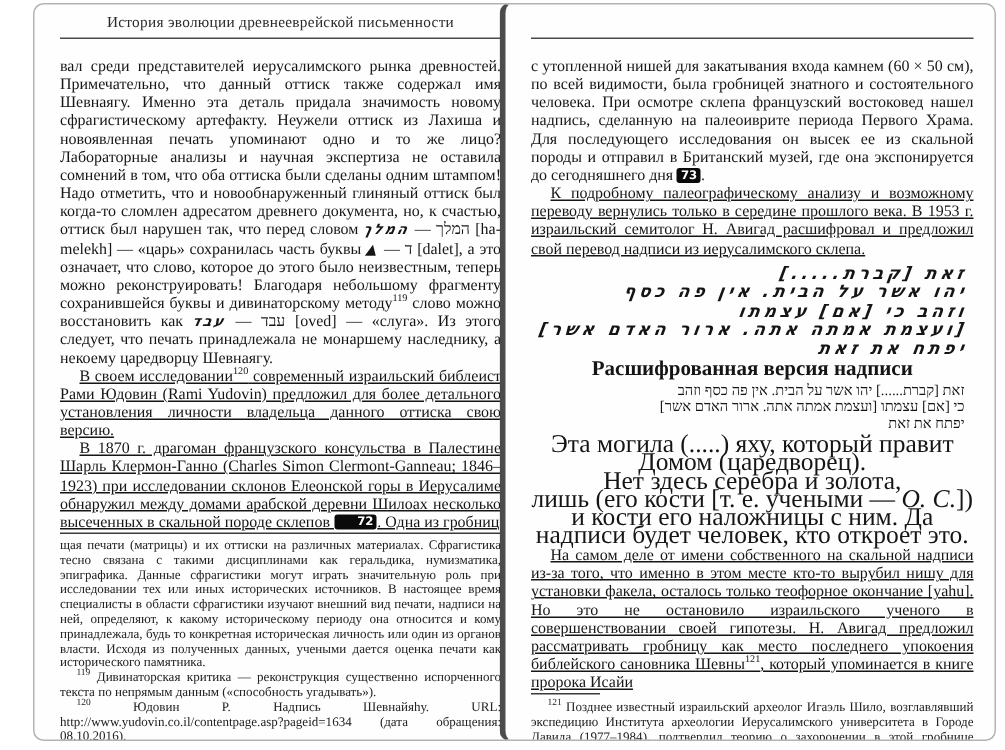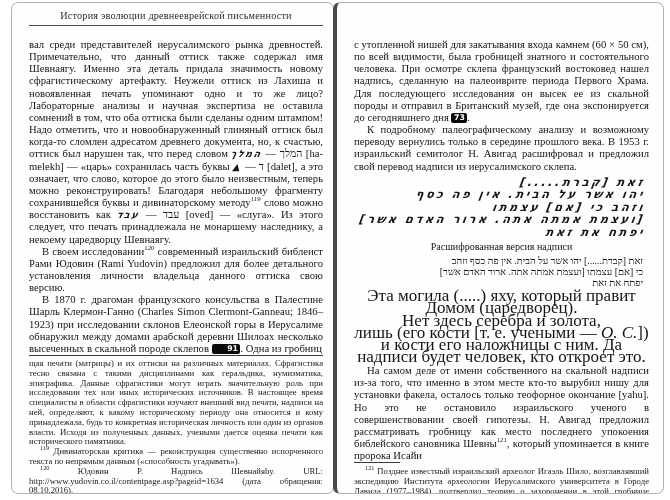--- a/index.html
+++ b/index.html
@@ -6,44 +6,44 @@
   body{
     width:670px;height:500px;position:relative;overflow:hidden;
     background:#ffffff;
     font-family:"Liberation Serif", serif;
   }
   .page{
     position:absolute;top:2px;height:492px;background:#fefefe;
     border:1px solid #b3b3b3;border-radius:7px;box-sizing:border-box;
     color:#1c1c1c;overflow:hidden;
   }
-  .page-left{left:11px;width:323px;}
+  .page-left{left:22px;width:323px;}
   .page-right{left:333px;width:331px;border-left:4px solid #4c4c4c;}
   .page-inner{
     position:absolute;top:0;bottom:0;left:0;right:0;
     display:flex;flex-direction:column;
   }
   .page-left .page-inner{padding:6px 10px 7px 17px;}
-  .page-right .page-inner{padding:6px 14px 7px 17px;align-items:flex-end;}
+  .page-right .page-inner{padding:6px 14px 7px 17px;}
 
   .header{flex:0 0 auto;}
   .header-title{
     text-align:center;font-size:10.2px;line-height:13px;color:#2a2a2a;
     letter-spacing:.2px;
   }
   .header-spacer{height:13px;}
   .header-rule{border-top:1.5px solid #4a4a4a;margin-top:3px;}
 
   .bodytext{
     margin-top:13px;
     font-size:10.65px;line-height:12.15px;text-align:justify;
     color:#151515;
   }
   .bodytext p{margin:0;}
-  p.indent{text-indent:13px;}
+  p.indent{text-indent:13px;text-decoration:underline;}
 
   sup.fn-ref{font-size:6.8px;line-height:0;}
   .badge{
     display:inline-block;background:#0a0a0a;color:#fff;
     font-family:"DejaVu Sans",sans-serif;font-weight:bold;
     font-size:7.8px;line-height:10px;padding:0 2.5px;border-radius:2px;
     vertical-align:1px;
   }
   .paleo-inline{
     display:inline-block;font-family:"DejaVu Sans",sans-serif;
@@ -54,21 +54,21 @@
   
   .paleo-block{
     margin:3px 4px 2px 0;direction:rtl;text-align:right;
   }
   .paleo-line{
     font-family:"DejaVu Sans",sans-serif;font-weight:bold;font-style:italic;
     font-size:11.5px;line-height:12.5px;letter-spacing:2.5px;
     transform:skewX(-10deg);transform-origin:right center;
   }
   .center-bold{
-    text-align:center;font-weight:normal;font-size:10px;line-height:13px;
+    text-align:center;font-weight:bold;font-size:14px;line-height:13px;
     margin:2px 0 2px 0;
   }
   .hebrew-block{
     direction:rtl;text-align:right;margin:1px 6px 2px 0;
     font-family:Liberation Serif, serif;font-size:9.8px;line-height:11px;
   }
   .translation-block{
     text-align:center;font-size:17px;line-height:12.15px;margin:1px 0 2px 0;
   }
   .initials{font-style:italic;}
@@ -91,21 +91,21 @@
   <div class="page page-left">
     <div class="page-inner">
       <div class="header">
         <div class="header-title">История эволюции древнееврейской письменности</div>
         <div class="header-rule"></div>
       </div>
 
       <div class="bodytext">
         <p><span>вал среди представителей иерусалимского рынка древностей. Примечательно, что данный оттиск также содержал имя Шевнаягу. Именно эта деталь придала значимость новому сфрагистическому артефакту. Неужели оттиск из Лахиша и новоявленная печать упоминают одно и то же лицо? Лабораторные анализы и научная экспертиза не оставила сомнений в том, что оба оттиска были сделаны одним штампом! Надо отметить, что и новообнаруженный глиняный оттиск был когда-то сломлен адресатом древнего документа, но, к счастью, оттиск был нарушен так, что перед словом </span><span class="paleo-inline">המלך</span><span> — המלך [ha-melekh] — «царь» сохранилась часть буквы </span><span class="paleo-inline">▲</span><span> — ד [dalet], а это означает, что слово, которое до этого было неизвестным, теперь можно реконструировать! Благодаря небольшому фрагменту сохранившейся буквы и дивинаторскому методу</span><sup class="fn-ref">119</sup><span> слово можно восстановить как </span><span class="paleo-inline">עבד</span><span> — עבד [oved] — «слуга». Из этого следует, что печать принадлежала не монаршему наследнику, а некоему царедворцу Шевнаягу.</span></p>
         <p class="indent"><span>В своем исследовании</span><sup class="fn-ref">120</sup><span> современный израильский библеист Рами Юдовин (Rami Yudovin) предложил для более детального установления личности владельца данного оттиска свою версию.</span></p>
-        <p class="indent"><span>В 1870 г. драгоман французского консульства в Палестине Шарль Клермон-Ганно (Charles Simon Clermont-Ganneau; 1846–1923) при исследовании склонов Елеонской горы в Иерусалиме обнаружил между домами арабской деревни Шилоах несколько высеченных в скальной породе склепов </span><span class="badge">91</span><span>. Одна из гробниц</span></p>
+        <p class="indent"><span>В 1870 г. драгоман французского консульства в Палестине Шарль Клермон-Ганно (Charles Simon Clermont-Ganneau; 1846–1923) при исследовании склонов Елеонской горы в Иерусалиме обнаружил между домами арабской деревни Шилоах несколько высеченных в скальной породе склепов </span><span class="badge">72</span><span>. Одна из гробниц</span></p>
       </div>
 
       <div class="footnotes">
         <div class="fn-rule-full"></div>
         <p>щая печати (матрицы) и их оттиски на различных материалах. Сфрагистика тесно связана с такими дисциплинами как геральдика, нумизматика, эпиграфика. Данные сфрагистики могут играть значительную роль при исследовании тех или иных исторических источников. В настоящее время специалисты в области сфрагистики изучают внешний вид печати, надписи на ней, определяют, к какому историческому периоду она относится и кому принадлежала, будь то конкретная историческая личность или один из органов власти. Исходя из полученных данных, учеными дается оценка печати как исторического памятника.</p>
         <p class="fn-num"><sup class="fn-marker">119</sup><span> Дивинаторская критика — реконструкция существенно испорченного текста по непрямым данным («способность угадывать»).</span></p>
         <p class="fn-num"><sup class="fn-marker">120</sup><span> Юдовин Р. Надпись Шевнайяhу. URL: http://www.yudovin.co.il/contentpage.asp?pageid=1634 (дата обращения: 08.10.2016).</span></p>
       </div>
 
     </div>

